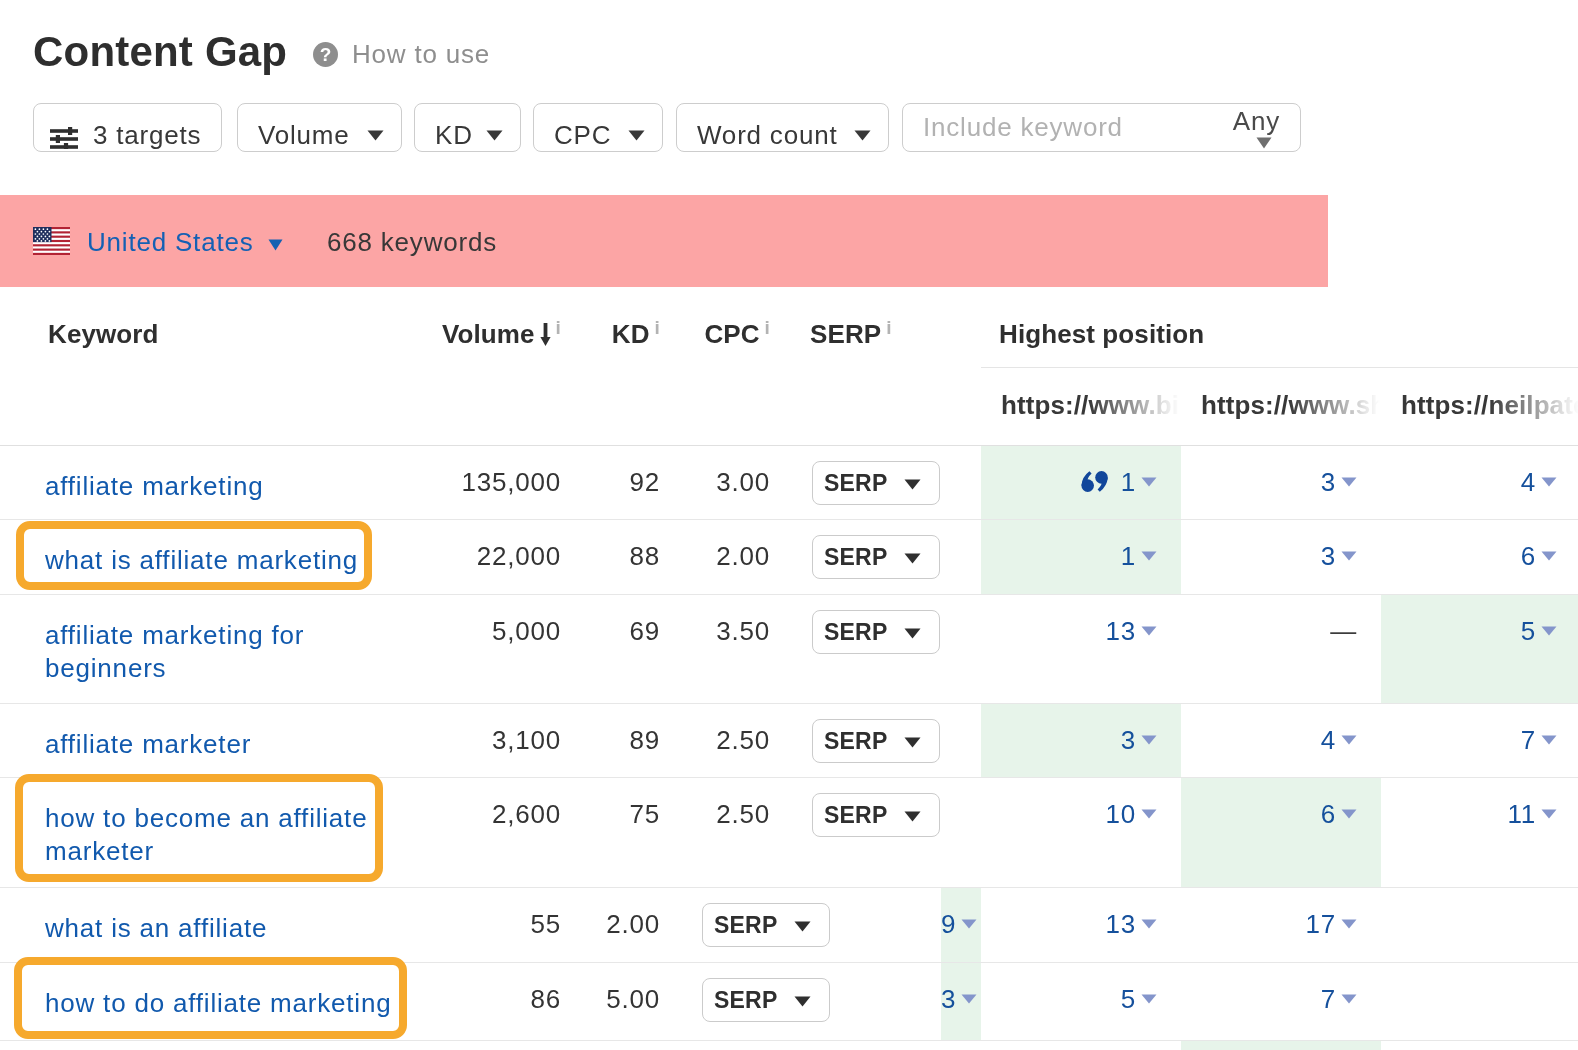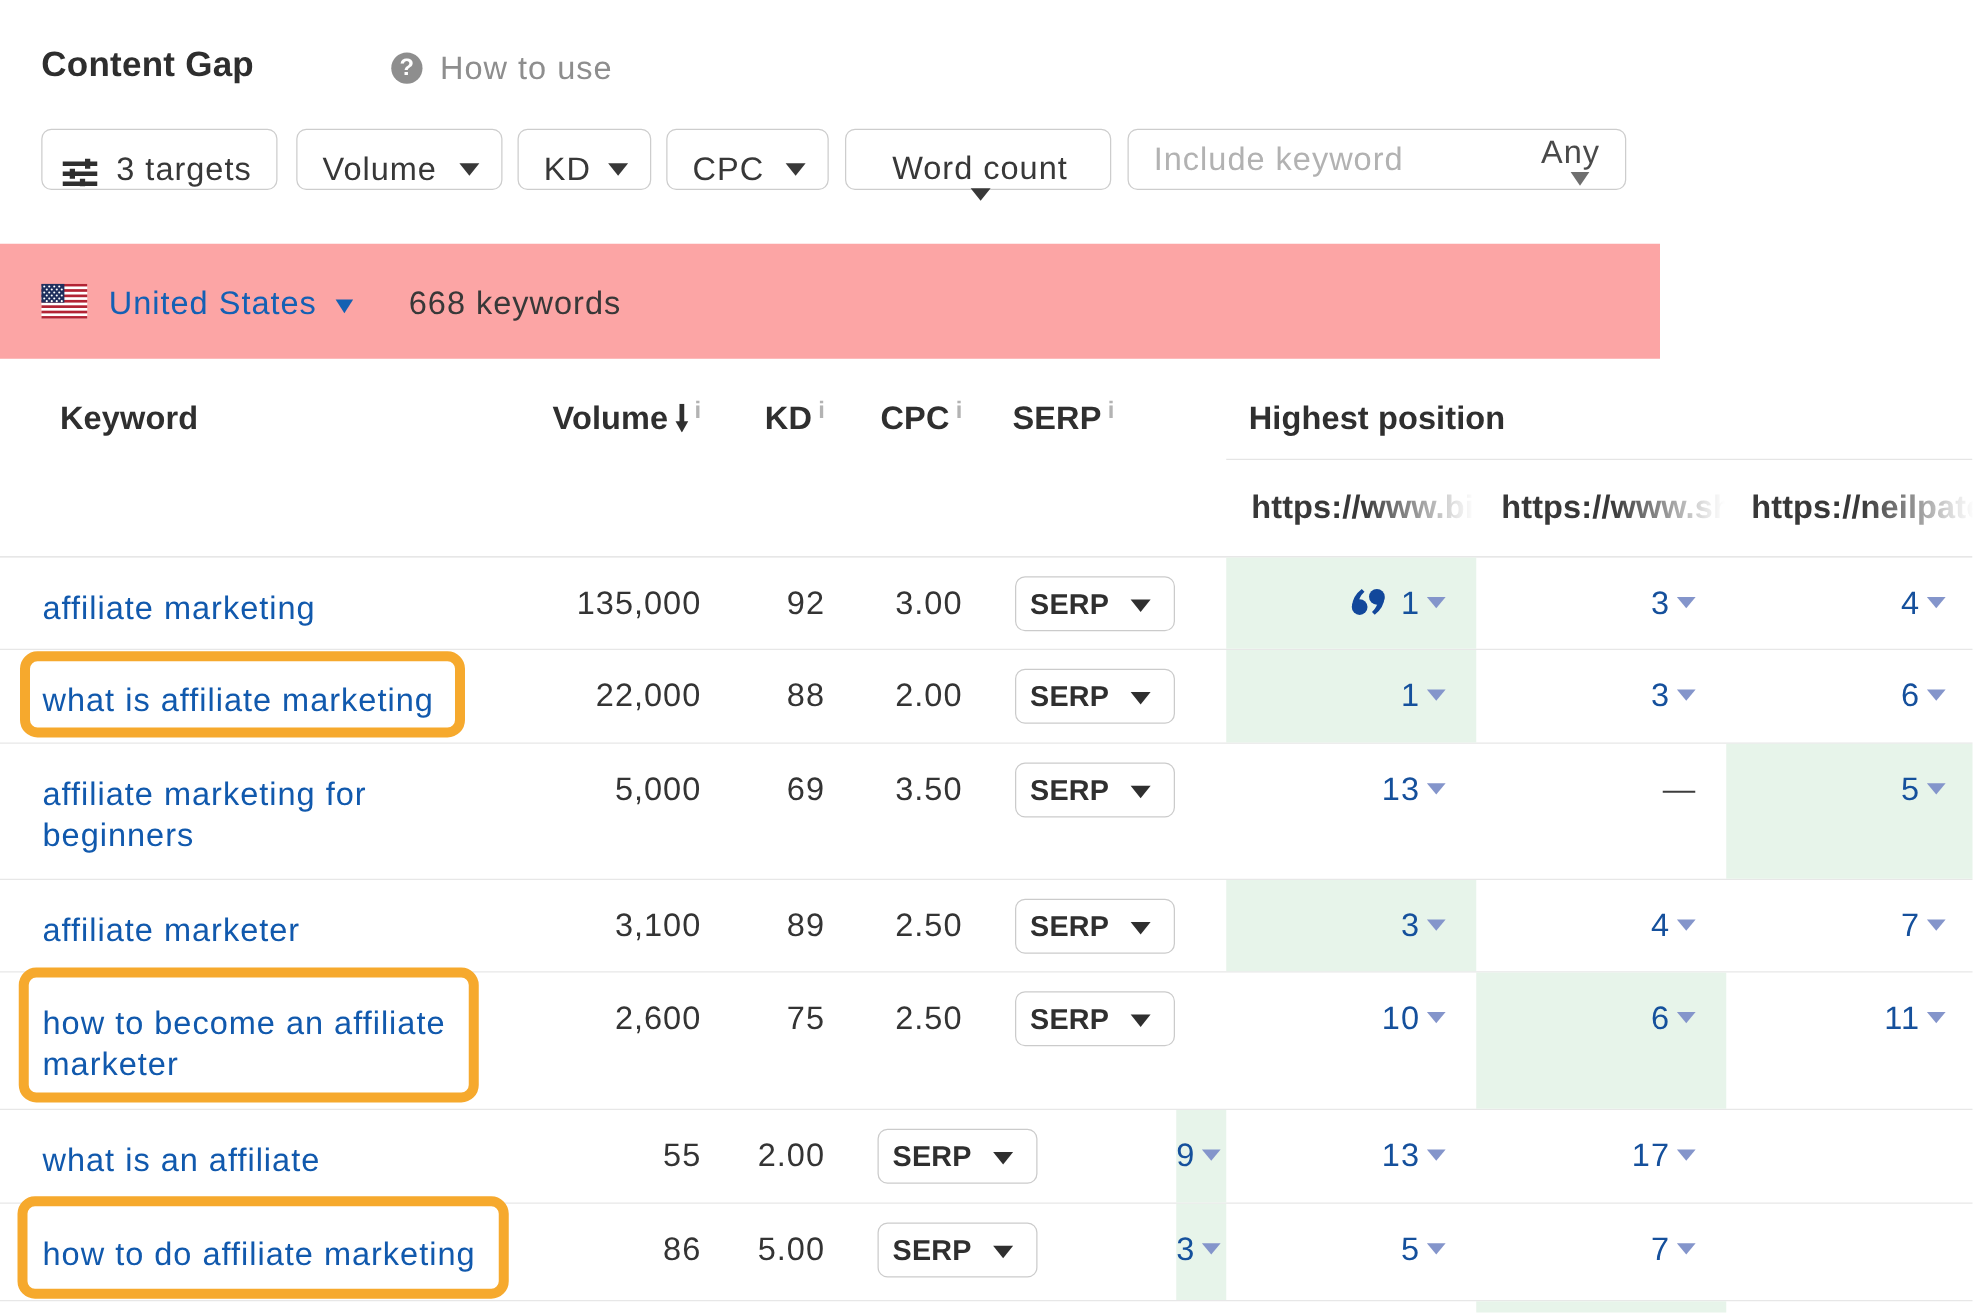--- a/index.html
+++ b/index.html
@@ -1,35 +1,35 @@
 <!DOCTYPE html>
 <html><head>
 <meta charset="utf-8">
 <style>
   * { margin:0; padding:0; box-sizing:border-box; }
   html,body { width:1578px; height:1050px; overflow:hidden; background:#fff; }
   body { font-family:"Liberation Sans", sans-serif; color:#333; }
   .page { position:relative; width:1578px; height:1050px; }
 
   
-  .title { position:absolute; left:33px; top:31px; font-size:28px; line-height:42px; font-weight:bold; color:#2e2e2e; letter-spacing:0.2px; }
+  .title { position:absolute; left:33px; top:31px; font-size:42px; line-height:42px; font-weight:bold; color:#2e2e2e; letter-spacing:0.2px; }
   .help-icon { position:absolute; left:313px; top:42px; width:25px; height:25px; border-radius:50%; background:#8e8e8e; color:#fff; font-size:19px; font-weight:bold; text-align:center; line-height:25px; }
   .help-label { position:absolute; left:352px; top:41px; font-size:26px; line-height:27px; color:#8e8e8e; letter-spacing:0.8px; }
 
   
   .toolbar { position:absolute; left:33px; top:103px; height:49px; display:flex; }
   .btn { height:49px; border:1px solid #cdcdcd; border-radius:8px; background:#fff; display:flex; align-items:center; justify-content:space-between; padding:15px 17px 0 20px; font-size:26px; letter-spacing:0.8px; color:#383838; white-space:nowrap; }
   .btn .lbl { white-space:nowrap; }
   .caret-dark { width:17px; height:11px; flex:none; }
   .b-targets  { width:189px; margin-left:0;  justify-content:flex-start; padding-left:16px; }
   .b-inter    { width:268px; margin-left:13px; }
   .b-volume   { width:165px; margin-left:15px; }
   .b-kd       { width:107px; margin-left:12px; }
   .b-cpc      { width:130px; margin-left:12px; }
-  .b-wcount   { width:213px; margin-left:13px;flex-direction:column; }
+  .b-wcount   { width:213px; margin-left:13px; }
   .inputbox   { width:399px; margin-left:13px; height:49px; border:1px solid #cdcdcd; border-radius:8px; background:#fff; display:flex; align-items:center; justify-content:space-between; padding:0 20px 0 20px; }
   .inputbox .ph { font-size:26px; letter-spacing:0.8px; color:#b2b2b2; }
   .inputbox .any { display:flex; align-items:center; font-size:26px; letter-spacing:0.8px; color:#4a4a4a;flex-direction:column; }
   .sliders-icon { width:28px; height:24px; margin-right:15px; flex:none; position:relative; top:2px; }
   .b-targets .lbl { font-size:26px; }
 
   
   .scope { position:absolute; left:0; top:195px; width:1328px; height:92px; background:#fca5a5; }
   .flag { position:absolute; left:33px; top:32px; width:37px; height:28px; }
   .country { position:absolute; left:87px; top:34px; font-size:26px; line-height:27px; color:#1460b4; letter-spacing:0.8px; }
@@ -50,21 +50,21 @@
   .sub-divider { position:absolute; left:981px; right:0; top:80px; height:1px; background:#e5e5e5; }
   .url-row { position:absolute; left:981px; top:102px; display:flex; }
   .urlcell { width:200px; padding-left:20px; font-weight:bold; font-size:26px; line-height:33px; color:#383838; letter-spacing:0.1px; white-space:nowrap; overflow:hidden;
     -webkit-mask-image:linear-gradient(90deg,#000 0,#000 108px,rgba(0,0,0,.55) 150px,rgba(0,0,0,.12) 185px,rgba(0,0,0,0) 199px);
     mask-image:linear-gradient(90deg,#000 0,#000 108px,rgba(0,0,0,.55) 150px,rgba(0,0,0,.12) 185px,rgba(0,0,0,0) 199px); }
 
   .tbody { position:absolute; left:0; top:446px; width:1578px; }
   .row { border-bottom:1px solid #e7e7e7; position:relative; }
   .row:last-child { border-bottom:none; }
   .cell { font-size:26px; line-height:33px; padding-top:20px; letter-spacing:0.8px; }
-  .c-kw { padding-left:34px; padding-top:24px; color:#1159ad; }
+  .c-kw { padding-left:45px; padding-top:24px; color:#1159ad; }
   .c-kw .kwtext { display:inline; }
   .c-num { text-align:right; color:#343434; }
   .c-serp { padding-top:15px; }
   .serp-btn { margin-left:42px; width:128px; height:44px; border:1px solid #cbcbcb; border-radius:8px; background:#fff; display:flex; align-items:center; justify-content:space-between; padding:0 18px 0 11px; }
   .serp-btn .s-lbl { font-size:23px; font-weight:bold; color:#2f2f2f; letter-spacing:0.2px; }
   .serp-caret { width:17px; height:11px; position:relative; top:1px; }
   .c-pos { text-align:right; padding-right:24px; color:#15509c; white-space:nowrap; }
   .c-pos.best { background:#e7f4ea; }
   .pos-num { font-size:26px; }
   .pos-caret { width:16px; height:10px; margin-left:5px; display:inline-block; vertical-align:4px; }

